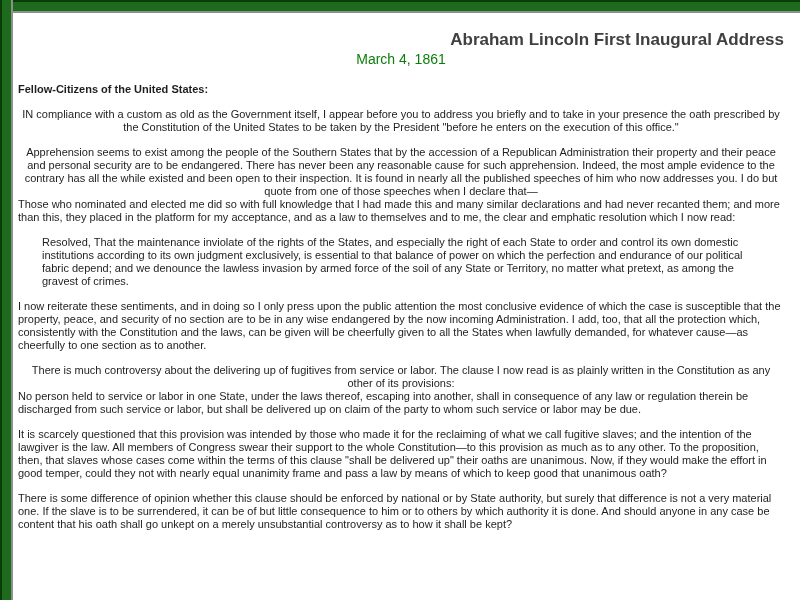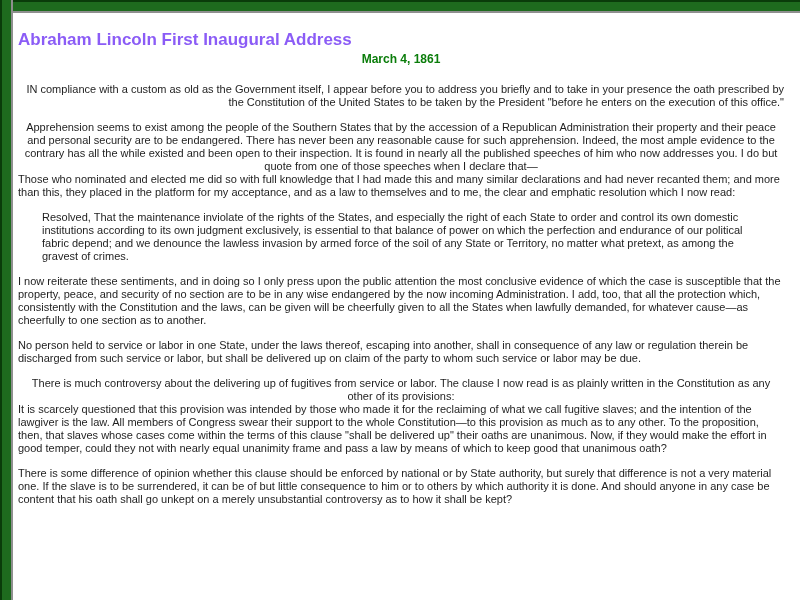--- a/index.html
+++ b/index.html
@@ -27,63 +27,64 @@
     border-right: 2px solid #8f8f8f;
     box-sizing: border-box;
     z-index: 3;
   }
   .content {
     position: absolute; top: 13px; left: 13px; right: 0; bottom: 0;
     padding: 0 16px 0 5px;
     overflow: hidden;
   }
   .title {
-    text-align: left;
-    color: #8b5cf6;
+    text-align: right;
+    color: #404040;
     font-size: 17px;
     line-height: 20px;
     font-weight: bold;
     margin: 17px 0 0 0;
   }
   .subtitle {
     text-align: center;
     color: #0b7d0b;
-    font-size: 12px;
+    font-size: 14px;
     line-height: 15px;
-    font-weight: bold;
+    font-weight: normal;
     margin: 2px 0 16px 0;
   }
   .salutation {
     font-size: 11px;
     line-height: 13px;
     font-weight: bold;
     margin: 0 0 12px 0;
   }
   .para {
     font-size: 11px;
     line-height: 13px;
     margin: 0 0 12px 0;
   }
-  .para.centered { text-align: right; }
+  .para.centered { text-align: center; }
   .para.tight { margin-bottom: 0; text-align: center; }
   .para.quote { margin-left: 24px; margin-right: 20px; }
 </style>
 </head>
 <body>
 
 <div class="border-top"></div>
 <div class="border-left"></div>
 
 <div class="content">
   <div class="title">Abraham Lincoln First Inaugural Address</div>
   <div class="subtitle">March 4, 1861</div>
+  <div class="salutation">Fellow-Citizens of the United States:</div>
 
   <div class="para centered">IN compliance with a custom as old as the Government itself, I appear before you to address you briefly and to take in your presence the oath prescribed by the Constitution of the United States to be taken by the President "before he enters on the execution of this office."</div>
   <div class="para tight">Apprehension seems to exist among the people of the Southern States that by the accession of a Republican Administration their property and their peace and personal security are to be endangered. There has never been any reasonable cause for such apprehension. Indeed, the most ample evidence to the contrary has all the while existed and been open to their inspection. It is found in nearly all the published speeches of him who now addresses you. I do but quote from one of those speeches when I declare that—</div>
   <div class="para">Those who nominated and elected me did so with full knowledge that I had made this and many similar declarations and had never recanted them; and more than this, they placed in the platform for my acceptance, and as a law to themselves and to me, the clear and emphatic resolution which I now read:</div>
   <div class="para quote">Resolved, That the maintenance inviolate of the rights of the States, and especially the right of each State to order and control its own domestic institutions according to its own judgment exclusively, is essential to that balance of power on which the perfection and endurance of our political fabric depend; and we denounce the lawless invasion by armed force of the soil of any State or Territory, no matter what pretext, as among the gravest of crimes.</div>
   <div class="para">I now reiterate these sentiments, and in doing so I only press upon the public attention the most conclusive evidence of which the case is susceptible that the property, peace, and security of no section are to be in any wise endangered by the now incoming Administration. I add, too, that all the protection which, consistently with the Constitution and the laws, can be given will be cheerfully given to all the States when lawfully demanded, for whatever cause—as cheerfully to one section as to another.</div>
+  <div class="para tight">There is much controversy about the delivering up of fugitives from service or labor. The clause I now read is as plainly written in the Constitution as any other of its provisions:</div>
   <div class="para">No person held to service or labor in one State, under the laws thereof, escaping into another, shall in consequence of any law or regulation therein be discharged from such service or labor, but shall be delivered up on claim of the party to whom such service or labor may be due.</div>
-  <div class="para tight">There is much controversy about the delivering up of fugitives from service or labor. The clause I now read is as plainly written in the Constitution as any other of its provisions:</div>
   <div class="para">It is scarcely questioned that this provision was intended by those who made it for the reclaiming of what we call fugitive slaves; and the intention of the lawgiver is the law. All members of Congress swear their support to the whole Constitution—to this provision as much as to any other. To the proposition, then, that slaves whose cases come within the terms of this clause "shall be delivered up" their oaths are unanimous. Now, if they would make the effort in good temper, could they not with nearly equal unanimity frame and pass a law by means of which to keep good that unanimous oath?</div>
   <div class="para">There is some difference of opinion whether this clause should be enforced by national or by State authority, but surely that difference is not a very material one. If the slave is to be surrendered, it can be of but little consequence to him or to others by which authority it is done. And should anyone in any case be content that his oath shall go unkept on a merely unsubstantial controversy as to how it shall be kept?</div>
 
 </div>
 
 </body></html>

